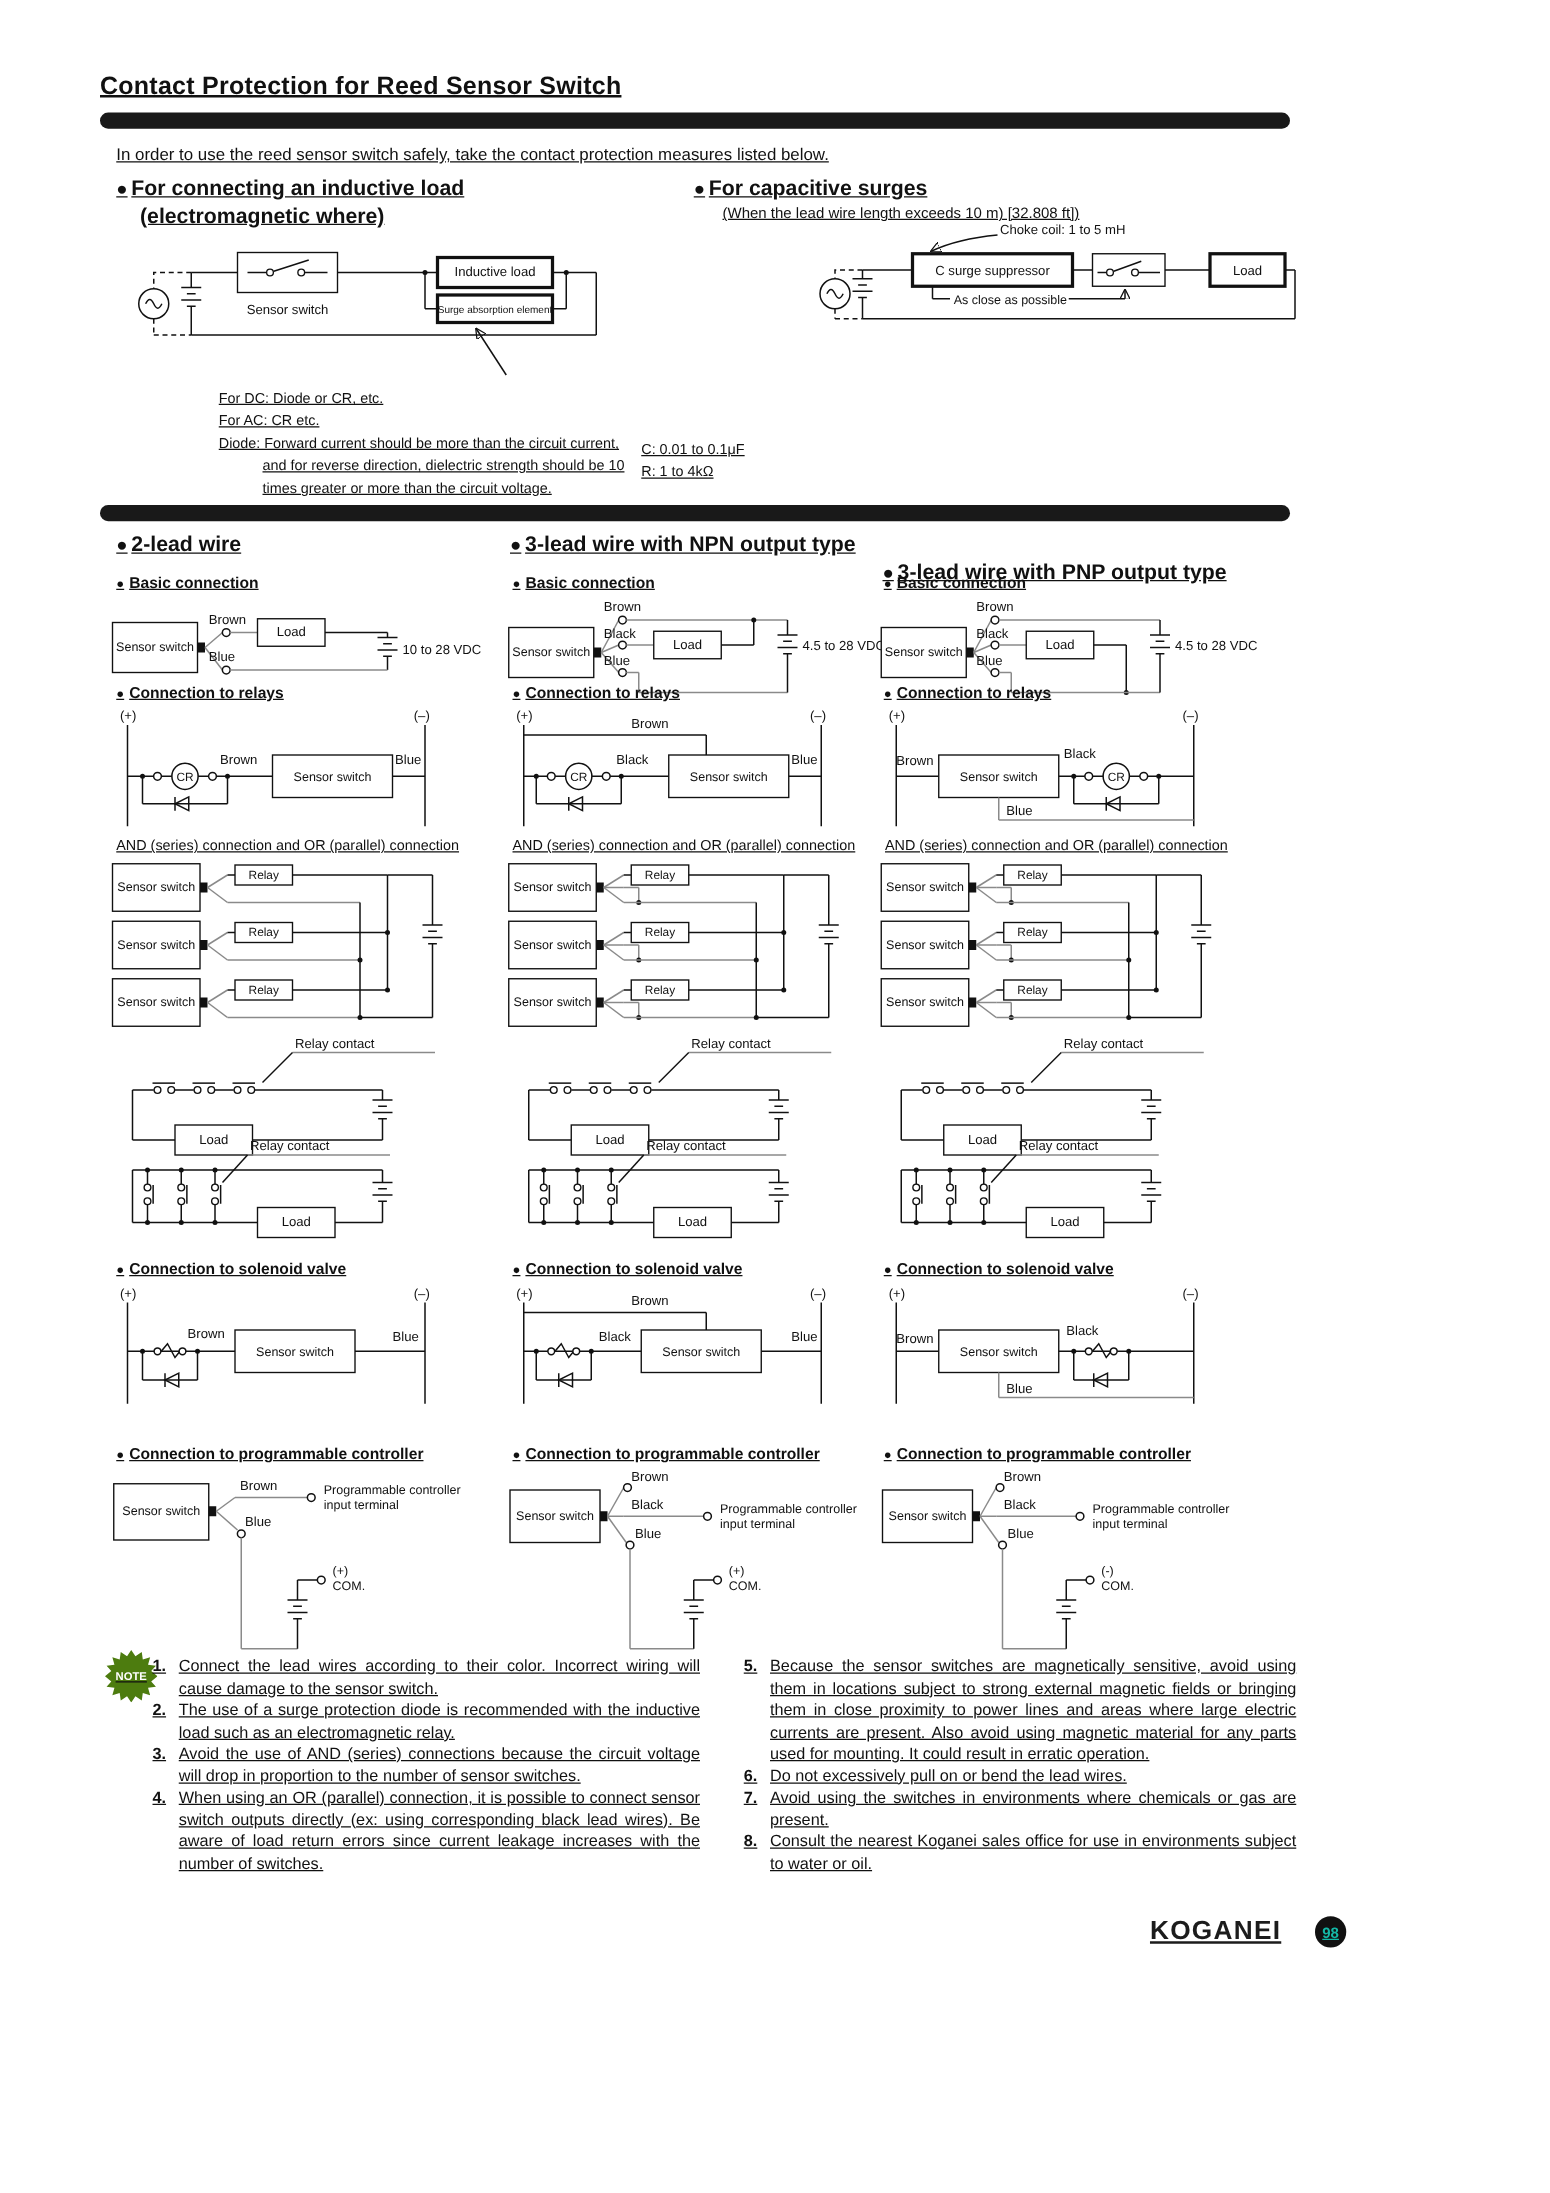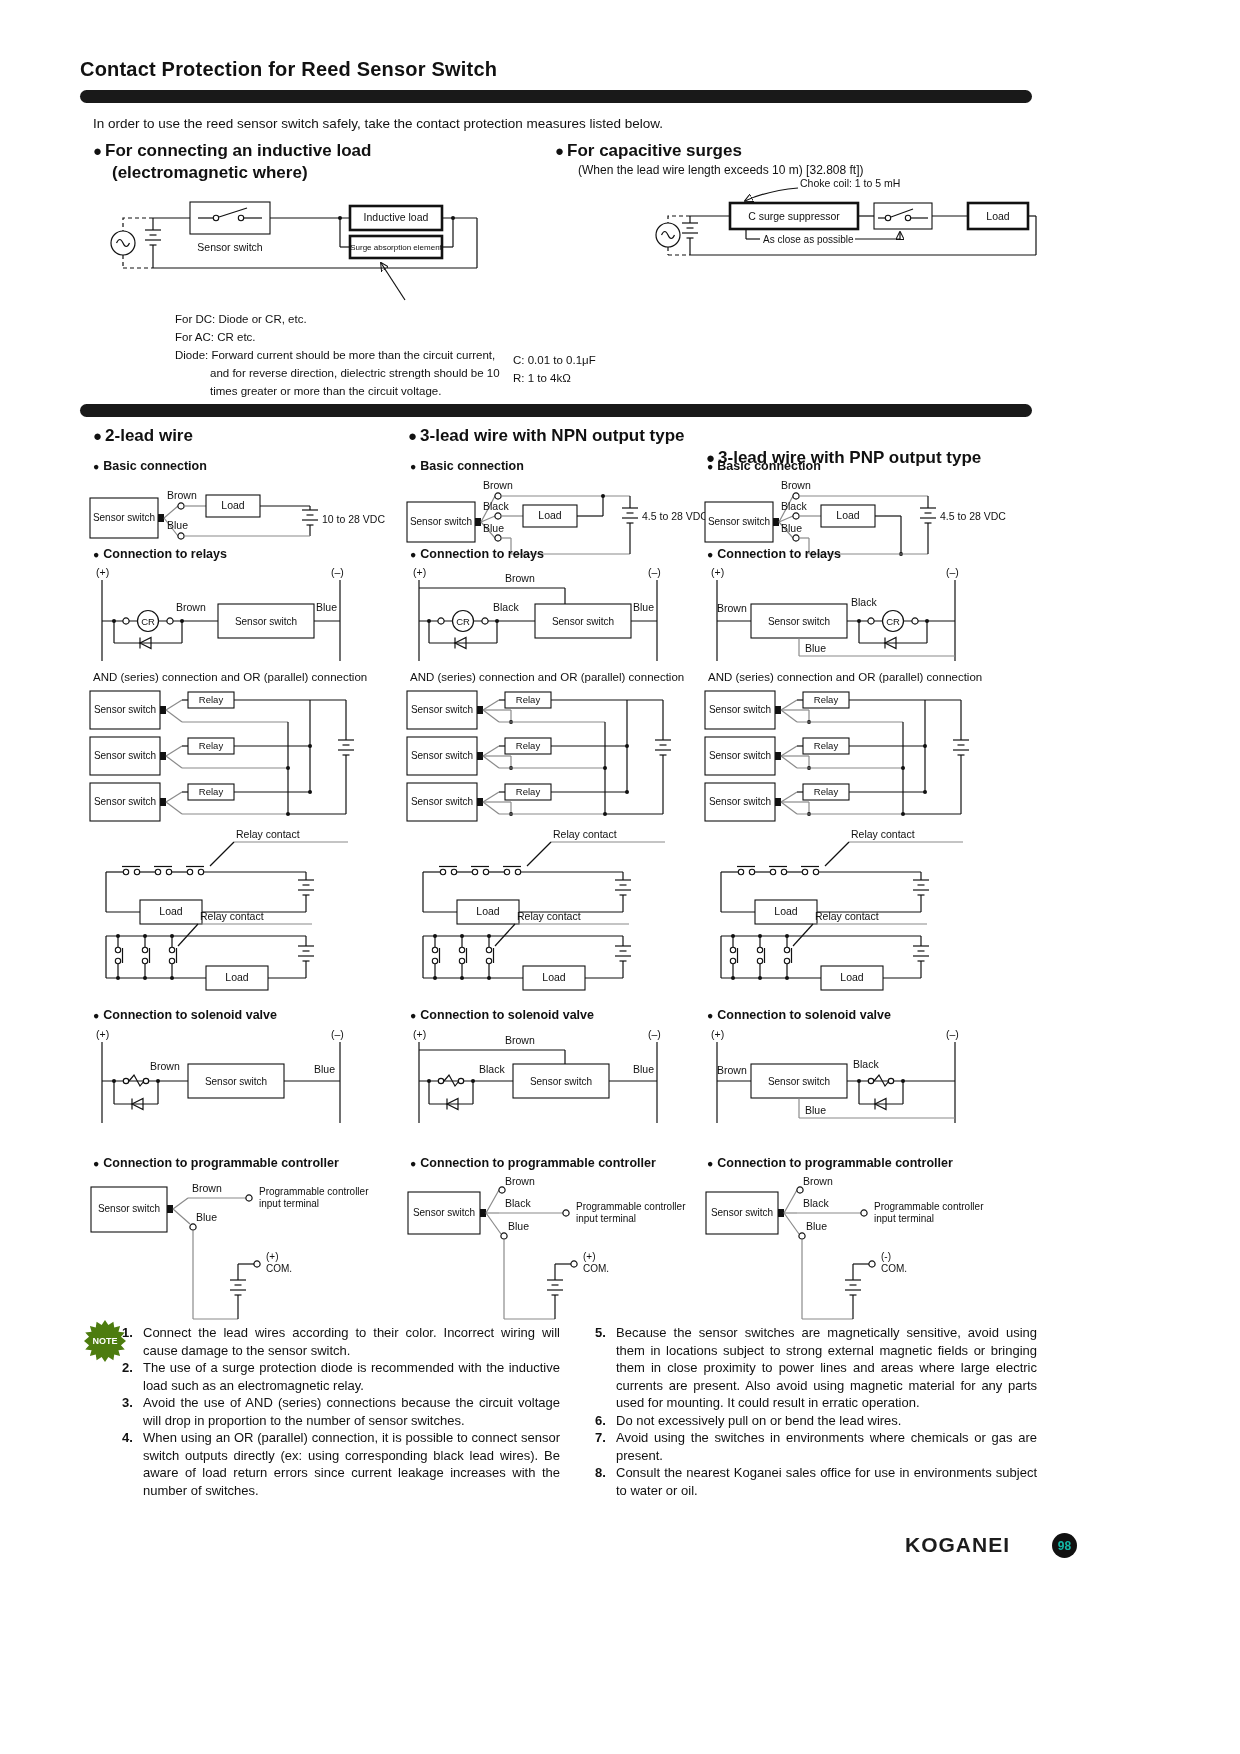--- a/index.html
+++ b/index.html
@@ -1,18 +1,18 @@
 <!DOCTYPE html>
 <html><head>
 <meta charset="utf-8">
 <style>
   html,body{margin:0;padding:0;background:#e8e8e8;}
   #page{position:relative;width:1240px;height:1754px;background:#ffffff;
         font-family:"Liberation Sans",sans-serif;color:#111;overflow:hidden;}
-  .abs{position:absolute;}
+  .abs{position:absolute;text-decoration:underline;}
   .title{font-size:20px;font-weight:bold;letter-spacing:.2px;}
   .bar{background:#191919;height:13px;border-radius:7px;}
   .intro{font-size:13.5px;}
   .h-big{font-size:17px;font-weight:bold;white-space:nowrap;}
   .h-big .blt{font-size:15px;margin-right:3px;}
   .h-sub{font-size:12px;white-space:nowrap;}
   .h-sm{font-size:12.5px;font-weight:bold;white-space:nowrap;}
   .h-sm .blt{font-size:10.5px;margin-right:4px;}
   .plain{font-size:11.5px;white-space:nowrap;}
   .noteln{font-size:11.5px;line-height:18px;white-space:nowrap;margin-top:39px;}
@@ -829,16 +829,16 @@
   <div class="ni">
         <span class="n-num">7.</span>
         <span class="n-tx">Avoid using the switches in environments where chemicals or gas are present.</span>
       </div>
   <div class="ni">
         <span class="n-num">8.</span>
         <span class="n-tx">Consult the nearest Koganei sales office for use in environments subject to water or oil.</span>
       </div>
 </div>
 
-<div class="abs brand" style="left:905px;top:1533px;width:135px;text-align:left">KOGANEI</div>
+<div class="abs brand" style="left:905px;top:1533px;width:135px;text-align:center">KOGANEI</div>
 <div class="abs pageno" style="left:1052px;top:1533px">98</div>
 
 </div>
 
 </body></html>

